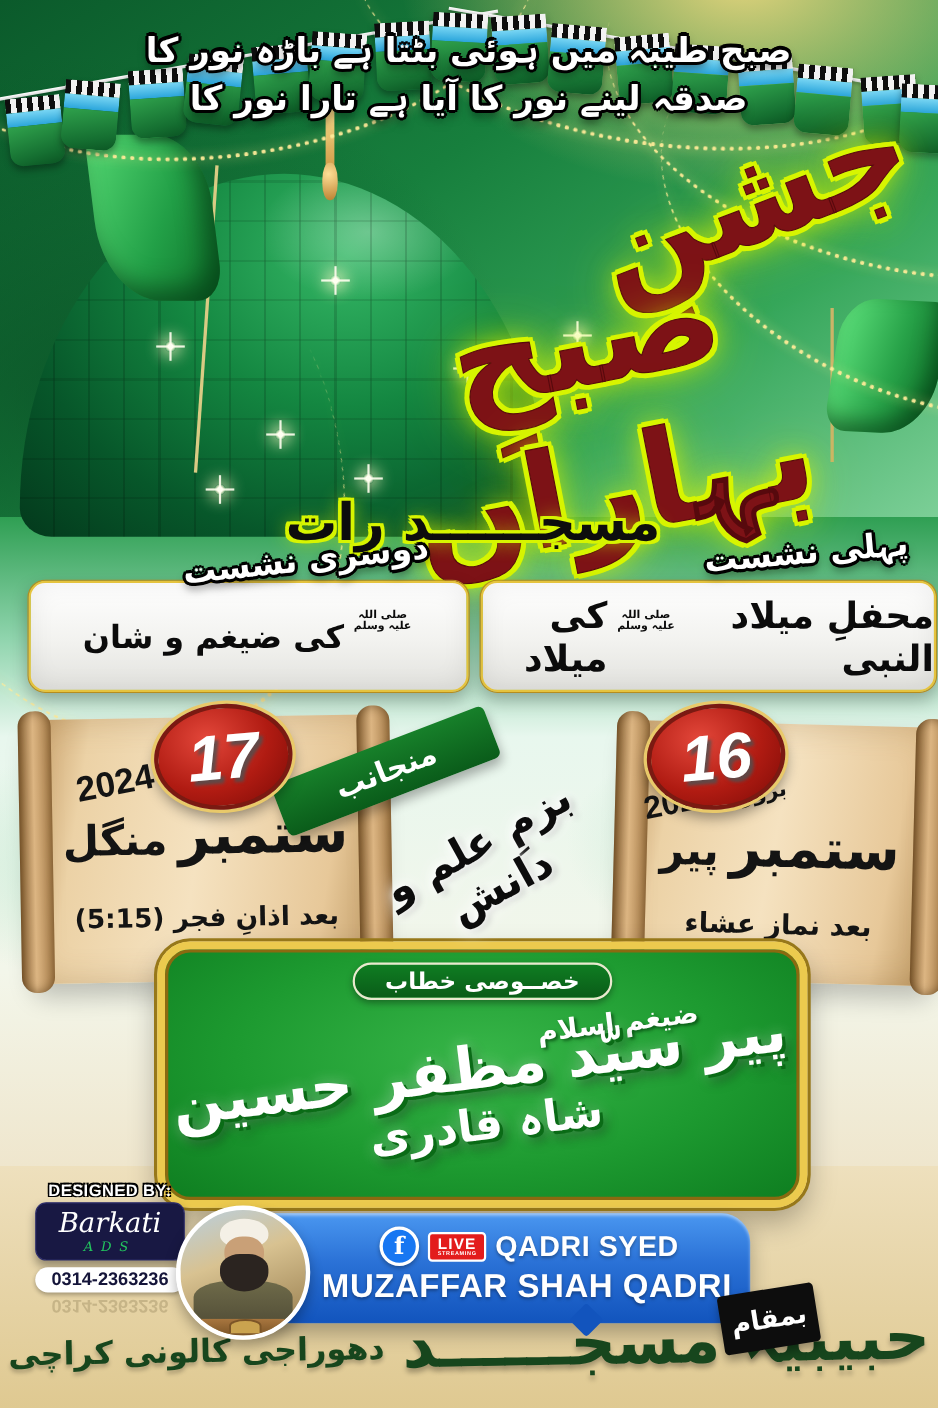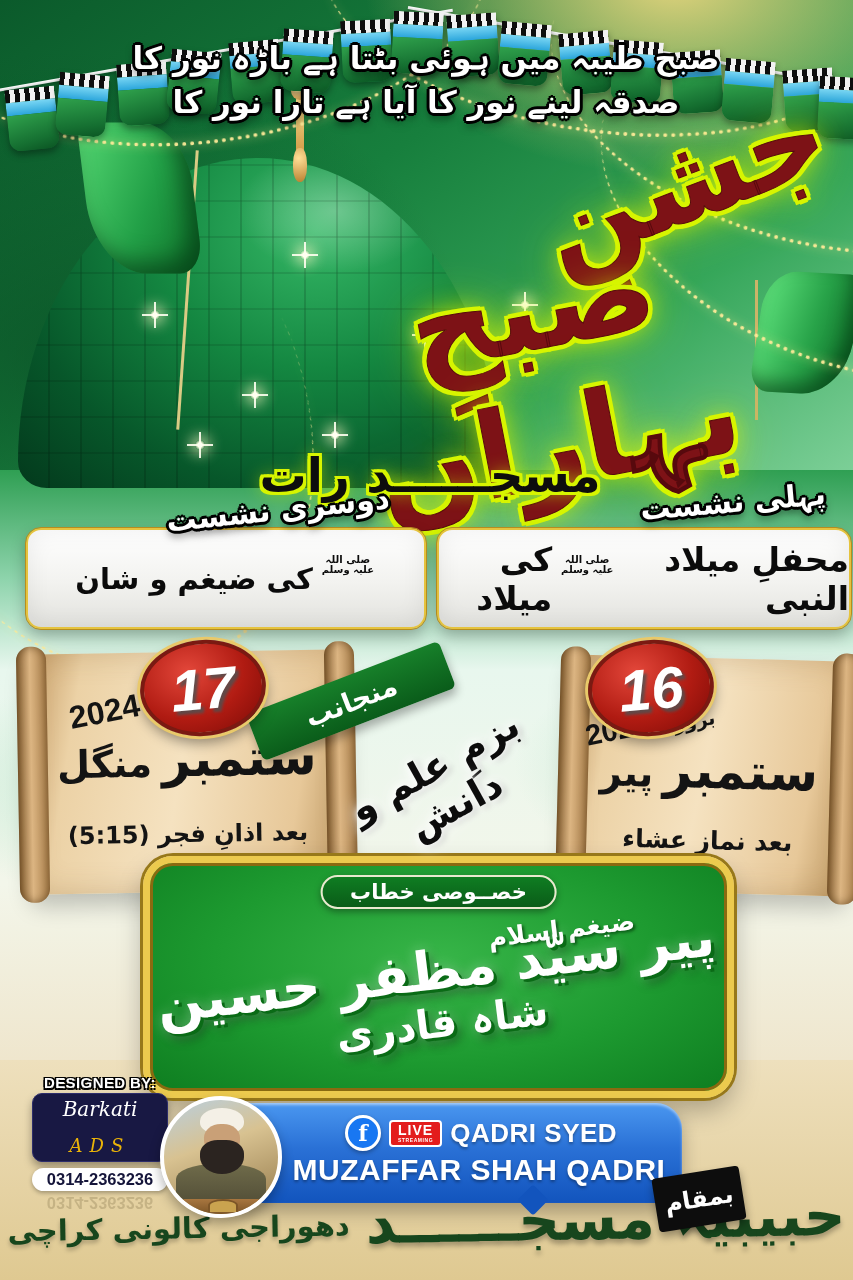--- a/index.html
+++ b/index.html
@@ -78,21 +78,21 @@
   .f-check { height:13px; background:repeating-linear-gradient(90deg,#0e0e0e 0 5px,#f2f2f2 5px 10px); }
   .f-blue  { height:13px; background:linear-gradient(180deg,#79d6f4,#2aa5db); }
   .f-green { flex:1; background:linear-gradient(168deg,#2fa14c 0%, #156f31 70%, #0b5523 100%); }
 
   
   .ur { direction:rtl; font-family:"DejaVu Sans", sans-serif; }
   .outline-black { color:#fff;
     text-shadow:-2px -2px 0 #000, 2px -2px 0 #000, -2px 2px 0 #000, 2px 2px 0 #000,
       -3px 0 0 #000, 3px 0 0 #000, 0 -3px 0 #000, 0 3px 0 #000, 0 5px 9px rgba(0,0,0,.55); }
 
-  .couplet { position:absolute; left:116px; top:36px; width:620px; text-align:center; z-index:3;
+  .couplet { position:absolute; left:116px; top:24px; width:620px; text-align:center; z-index:3;
     font-weight:bold; }
   .couplet .line { font-size:31px; line-height:1.42; }
 
   .title-word { position:absolute; left:560px; top:112px; width:270px; z-index:3; text-align:center;
     font-size:112px; font-weight:bold; color:#7d1216; transform:rotate(-21deg);
     -webkit-text-stroke:1px #57090d;
     text-shadow:-5px 0 0 #d7f500, 5px 0 0 #d7f500, 0 -5px 0 #d7f500, 0 5px 0 #d7f500,
       -4px -4px 0 #d7f500, 4px 4px 0 #d7f500, -4px 4px 0 #d7f500, 4px -4px 0 #d7f500,
       0 0 26px rgba(215,245,0,.95), 0 0 52px rgba(215,245,0,.6); }
   .title-main { position:absolute; left:240px; top:238px; width:610px; z-index:3; text-align:center;
@@ -186,24 +186,24 @@
   .gb-name .l1 { font-size:54px; font-weight:bold; }
   .gb-name .l2 { font-size:40px; font-weight:bold; }
 
   
   .designer { position:absolute; left:32px; top:1074px; width:136px; z-index:4; text-align:center;
     font-family:"Liberation Sans", sans-serif; }
   .db-head { font-size:15px; font-weight:800; letter-spacing:.4px; color:#fff;
     text-shadow:-1.5px -1.5px 0 #000, 1.5px -1.5px 0 #000, -1.5px 1.5px 0 #000, 1.5px 1.5px 0 #000; }
   .db-card { margin-top:2px; background:#181843; border:1px solid #2d2d6b; border-radius:10px;
     padding:5px 4px 5px; box-shadow:0 5px 9px rgba(0,0,0,.35); }
-  .db-name { font-family:"DejaVu Serif", serif; font-style:italic; color:#fff; font-size:20px;
+  .db-name { font-family:"DejaVu Serif", serif; font-style:italic; color:#fff; font-size:25px;
     line-height:1; }
-  .db-ads { font-family:"DejaVu Serif", serif; font-style:italic; color:#eab308; font-size:18px;
-    letter-spacing:7px; margin-top:16px; }
+  .db-ads { font-family:"DejaVu Serif", serif; font-style:italic; color:#22c55e; font-size:12px;
+    letter-spacing:7px; margin-top:2px; }
   .db-phone { margin-top:6px; background:#fff; border-radius:999px; color:#15153a;
     font-weight:800; font-size:16.5px; padding:2px 0; box-shadow:0 2px 4px rgba(0,0,0,.3); }
   .db-reflect { margin-top:2px; color:#6b5c35; font-weight:800; font-size:16.5px;
     transform:scaleY(-1); opacity:.25; }
 
   
   .blue-banner { position:absolute; left:222px; top:1103px; width:460px; height:100px; z-index:4;
     border-radius:26px;
     background:linear-gradient(180deg,#4a97f0 0%, #2a71d6 45%, #1254bd 100%);
     box-shadow:0 9px 18px rgba(0,0,0,.28), inset 0 2px 3px rgba(255,255,255,.5); }

